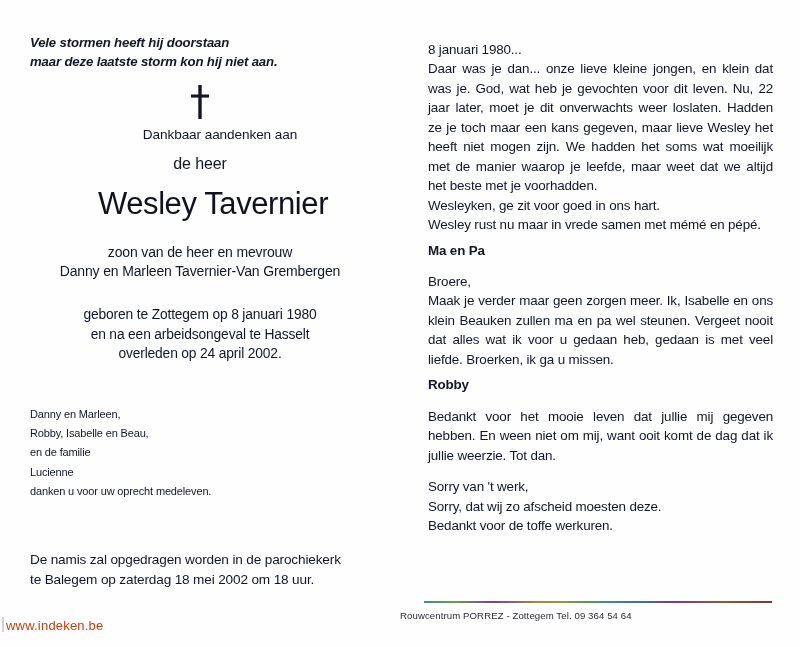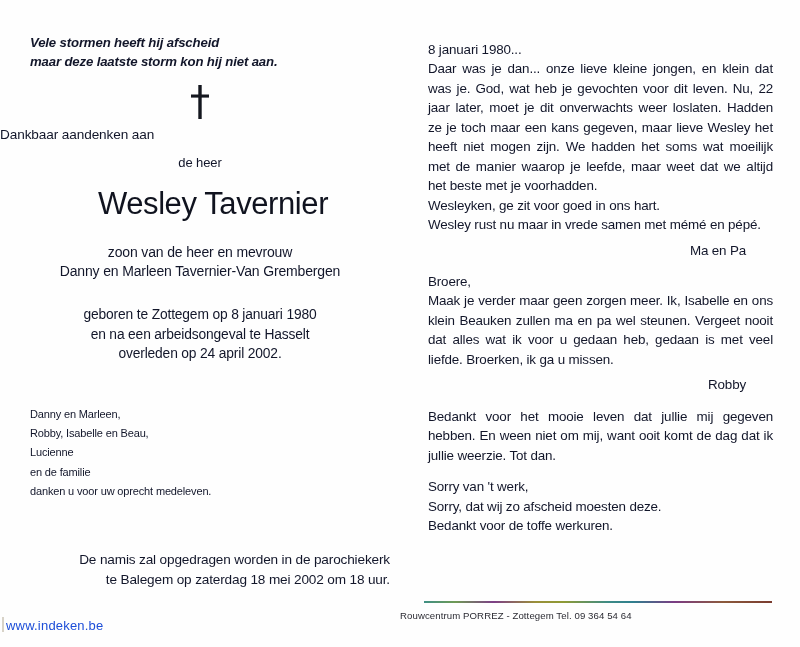--- a/index.html
+++ b/index.html
@@ -51,33 +51,34 @@
     width: 400px;
     text-align: center;
   }
   .cross-wrap svg { display: inline-block; }
 
   .dedication {
     position: absolute;
     left: 0;
     top: 126px;
     width: 400px;
-    text-align: left;
+    text-align: center;
     font-size: 13.6px;
     line-height: 18px;
     letter-spacing: -0.1px;
     color: #12162a;
+    padding-left: 20px;
   }
   .title-line {
     position: absolute;
     left: 0;
     top: 155px;
     width: 400px;
     text-align: center;
-    font-size: 13px;
+    font-size: 16px;
     letter-spacing: -0.1px;
     color: #12162a;
   }
   .deceased-name {
     position: absolute;
     left: 0;
     top: 186px;
     width: 400px;
     text-align: center;
     font-size: 31px;
@@ -117,33 +118,33 @@
     font-size: 11px;
     line-height: 19.2px;
     letter-spacing: -0.15px;
     color: #12162a;
   }
   .service {
     position: absolute;
     left: 30px;
     top: 550px;
     width: 360px;
-    text-align: right;
+    text-align: left;
     font-size: 13.6px;
     line-height: 19.5px;
     letter-spacing: -0.15px;
     color: #12162a;
   }
   .watermark {
     position: absolute;
     left: 6px;
     top: 618px;
     font-size: 13px;
     letter-spacing: 0.2px;
-    color: #1d4ed8;
+    color: #c2410c;
   }
   .watermark-tick {
     position: absolute;
     left: 2px;
     top: 617px;
     width: 2px;
     height: 15px;
     background: #d8d3c8;
   }
 
@@ -167,22 +168,23 @@
   }
   .para {
     text-align: justify;
     text-justify: inter-word;
     margin: 0;
   }
   .para.loose { text-align: left; }
   .gap { height: 12px; }
   .gap-sm { height: 6px; }
   .signature {
-    text-align: right;
+    text-align: left;
     padding-right: 27px;
+    font-weight: bold;
   }
 
   
   .rule {
     position: absolute;
     left: 424px;
     top: 601px;
     width: 348px;
     height: 2px;
     background: linear-gradient(to right,
@@ -208,21 +210,21 @@
   }
 </style>
 </head>
 <body>
 
 <div class="card">
 
   <div class="left-panel">
 
     <div class="epitaph">
-      <div>Vele stormen heeft hij afscheid</div>
+      <div>Vele stormen heeft hij doorstaan</div>
       <div>maar deze laatste storm kon hij niet aan.</div>
     </div>
 
     <div class="cross-wrap">
       <svg width="22" height="34" viewBox="0 0 22 34">
         <rect x="9.3" y="0" width="3.4" height="34" fill="#14171f"></rect>
         <rect x="2" y="9.5" width="18" height="3.1" fill="#14171f"></rect>
       </svg>
     </div>
 
@@ -239,22 +241,22 @@
 
     <div class="lifedates">
       <div>geboren te Zottegem op 8 januari 1980</div>
       <div>en na een arbeidsongeval te Hasselt</div>
       <div>overleden op 24 april 2002.</div>
     </div>
 
     <div class="thanks">
       <div>Danny en Marleen,</div>
       <div>Robby, Isabelle en Beau,</div>
+      <div>en de familie</div>
       <div>Lucienne</div>
-      <div>en de familie</div>
       <div>danken u voor uw oprecht medeleven.</div>
     </div>
 
     <div class="service">
       <div>De namis zal opgedragen worden in de parochiekerk</div>
       <div>te Balegem op zaterdag 18 mei 2002 om 18 uur.</div>
     </div>
 
     <div class="watermark-tick"></div>
     <div class="watermark">www.indeken.be</div>

